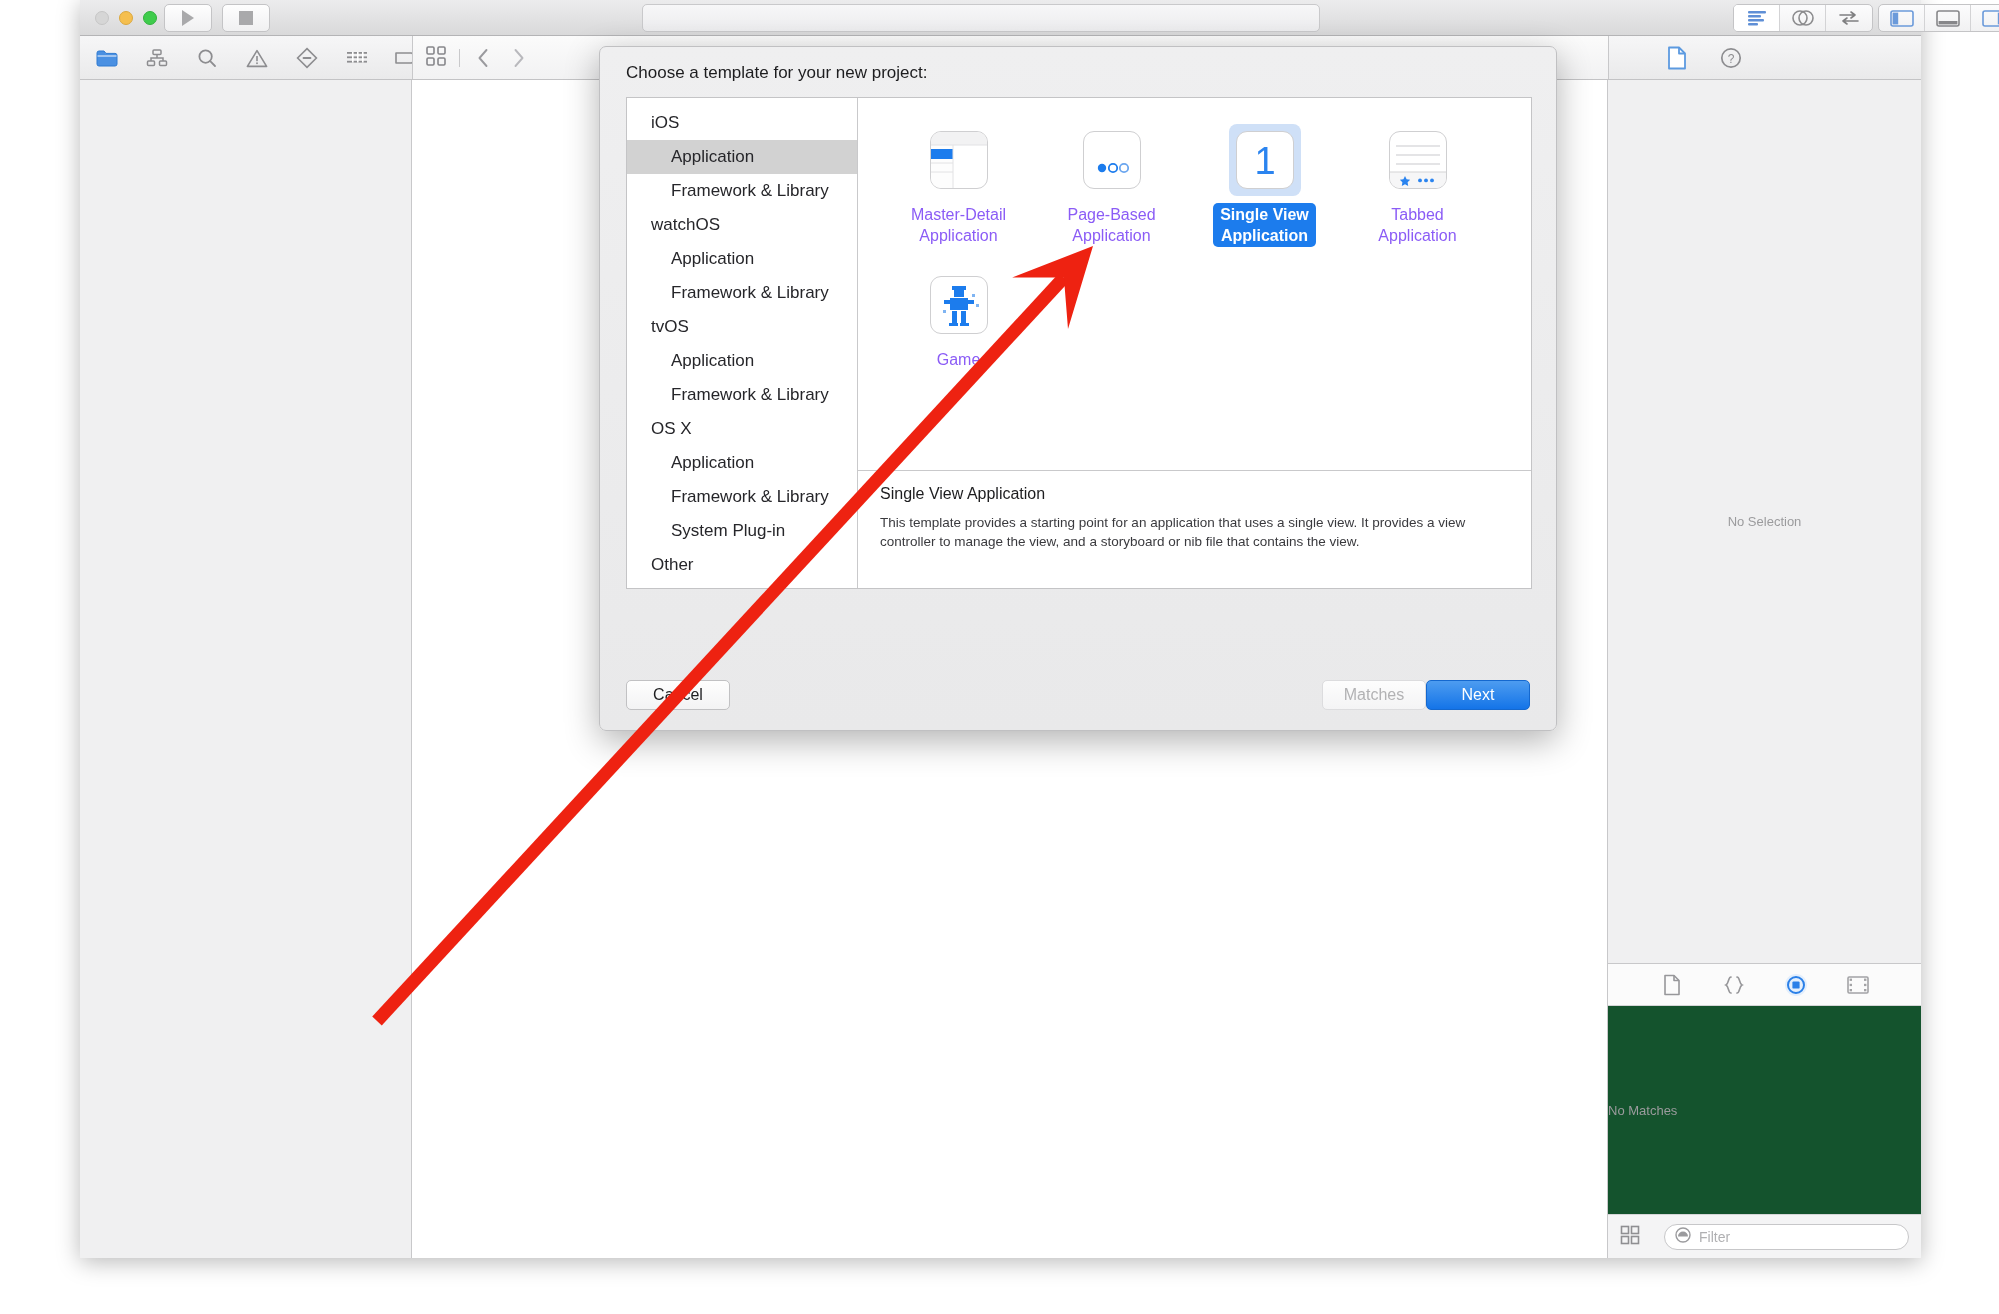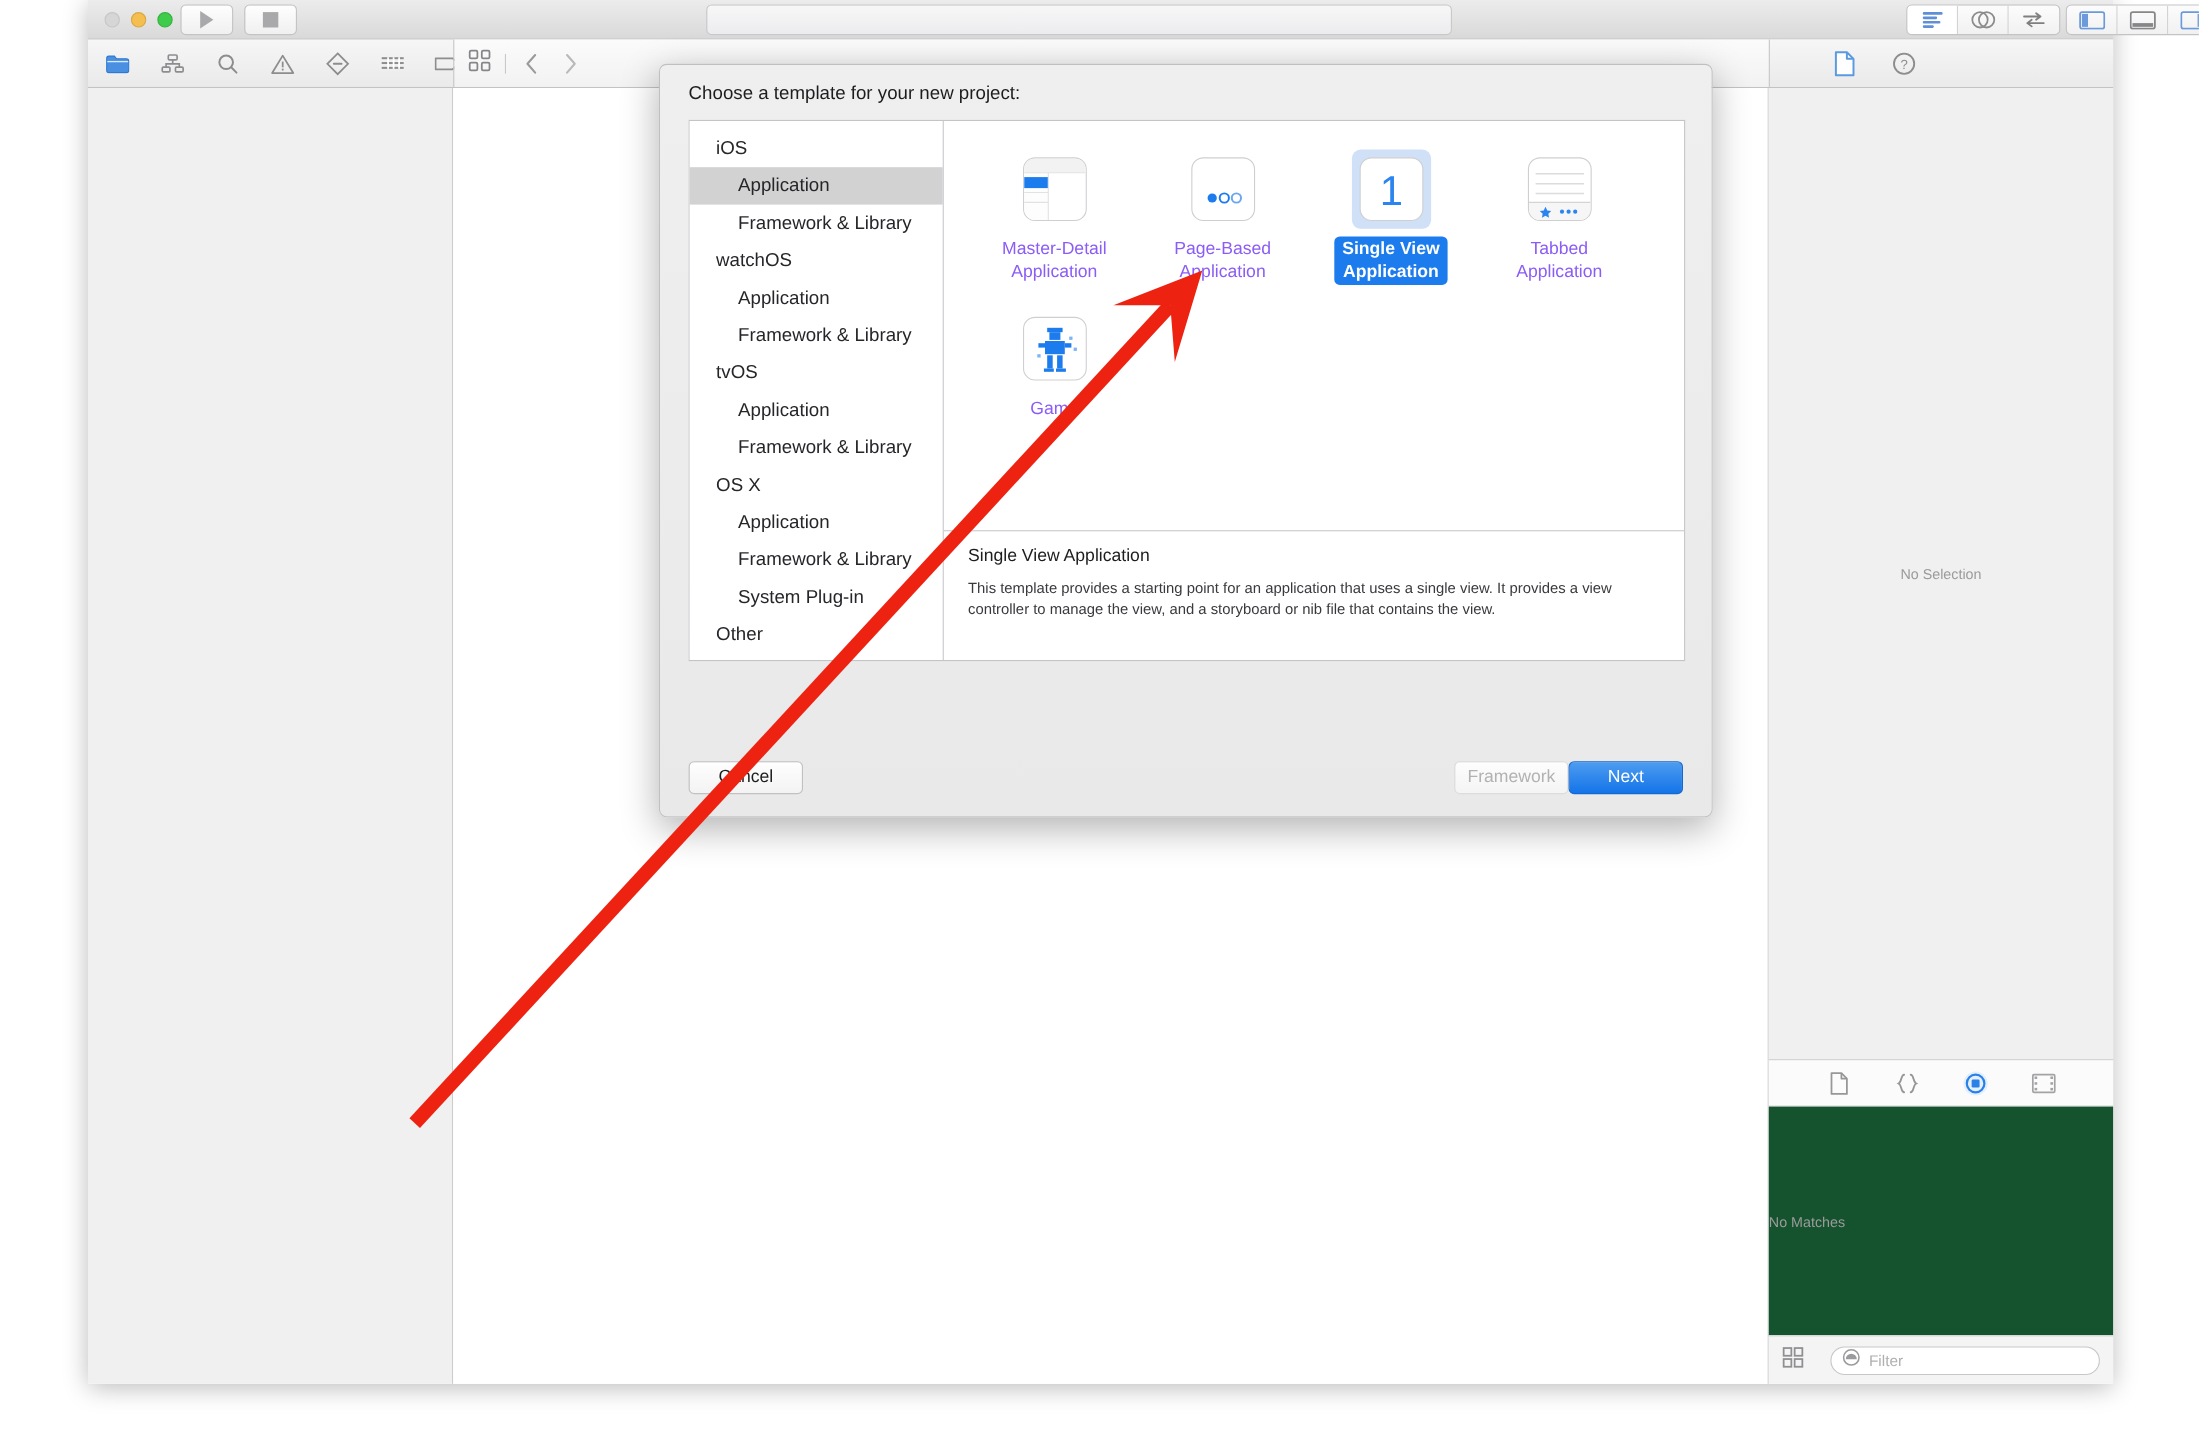--- a/index.html
+++ b/index.html
@@ -176,21 +176,21 @@
     background: #ffffff;
     border: 1px solid #c7c7c9;
     border-radius: 13px;
     display: flex; align-items: center; padding: 0 10px; gap: 8px;
   }
   .filter-ph { color: #b0b0b2; font-size: 14px; }
 
   
   .sheet {
     position: absolute;
-    left: 519px; top: 58px;
+    left: 519px; top: 46px;
     width: 958px; height: 685px;
     background: linear-gradient(to bottom,#efeff0 0%, #e9e9ea 100%);
     border: 1px solid #c0c0c2;
     border-radius: 7px;
     box-shadow: 0 10px 34px rgba(0,0,0,0.30);
     padding-left: 38px;
   }
   .sheet-title {
     position: absolute; left: 26px; top: 16px;
     font-size: 17px; color: #1d1d1f;
@@ -709,21 +709,21 @@
           <div class="tmpl-desc">
             <div class="desc-title">Single View Application</div>
             <div class="desc-text">This template provides a starting point for an application that uses a single view. It provides a view controller to manage the view, and a storyboard or nib file that contains the view.</div>
           </div>
         </div>
       </div>
 
       <div class="sheet-footer">
         <div class="btn cancel">Cancel</div>
         <div class="footer-right">
-          <div class="btn prev">Framework</div>
+          <div class="btn prev">Matches</div>
           <div class="btn next">Next</div>
         </div>
       </div>
     </div>
   </div>
 
   <svg class="annot">
     <g>
       <line id="arrow-shaft" x1="377" y1="1021" x2="1063.8882766212362" y2="277.51059443930455" stroke="#ee2211" stroke-width="13" stroke-linecap="butt"></line>
       <polygon id="arrow-head" points="1093.0,246.0 1068.0,329.1 1063.9,277.5 1012.2,277.5" fill="#ee2211"></polygon>

